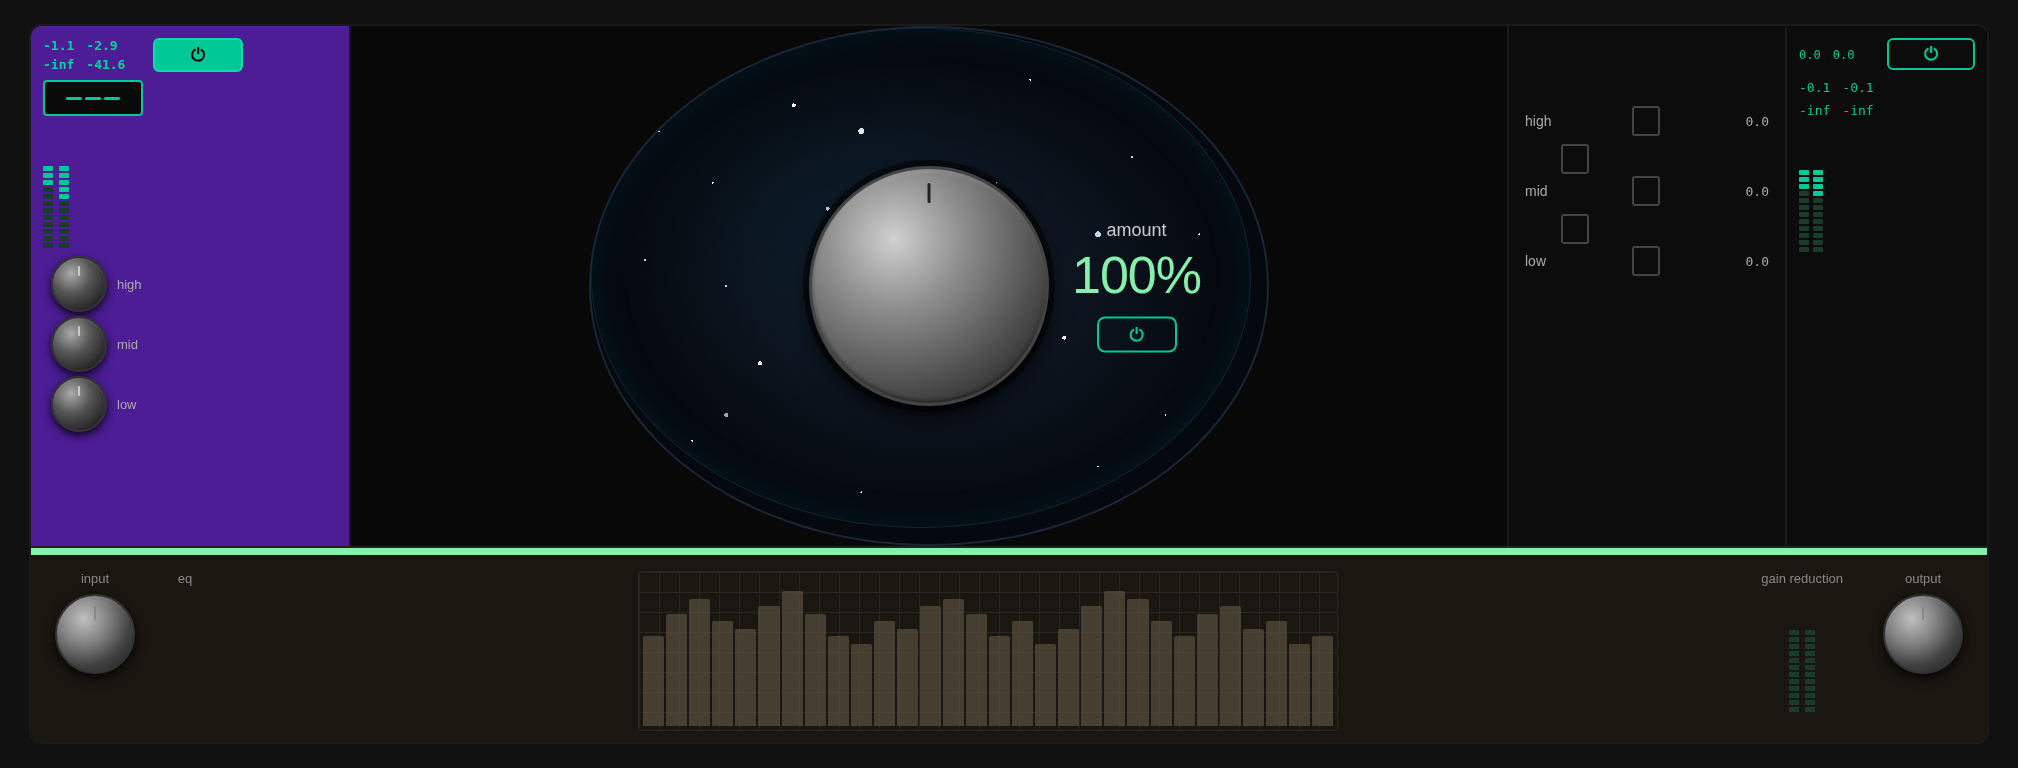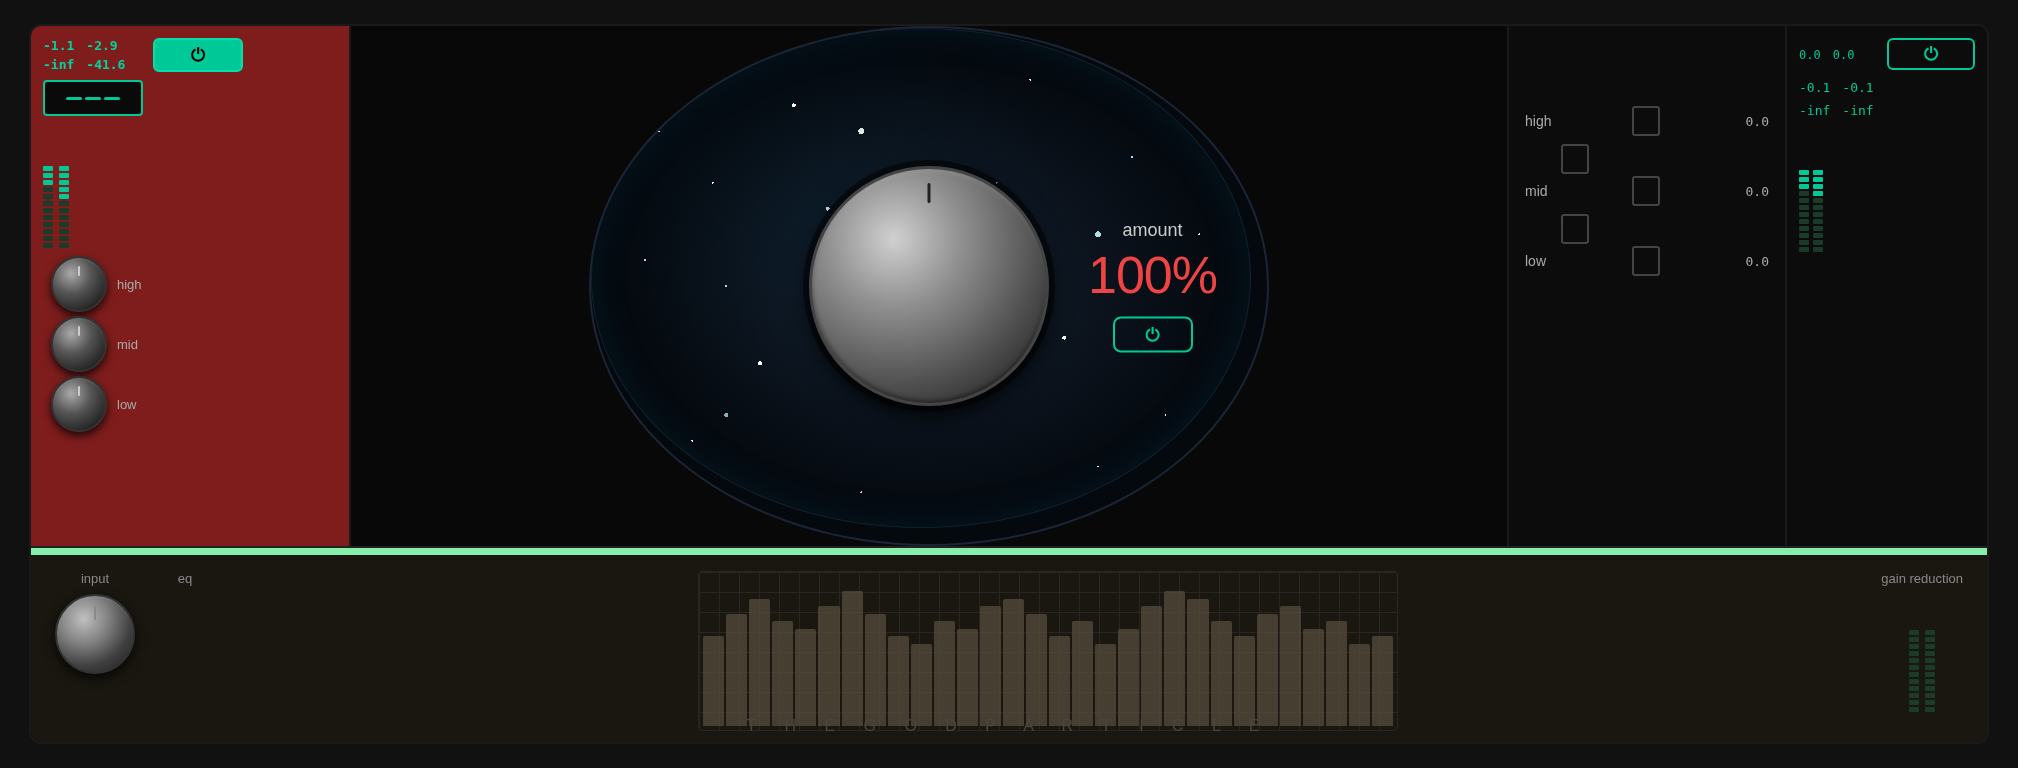--- a/index.html
+++ b/index.html
@@ -33,21 +33,21 @@
     }
 
     
     .left-panel {
       width: 320px;
       border-right: 2px solid #1a1a1a;
       padding: 12px;
       display: flex;
       flex-direction: column;
       gap: 8px;
-      background: #7f1d1d;
+      background: #4c1d95;
     }
 
     .meters-row {
       display: flex;
       gap: 6px;
       align-items: flex-start;
     }
 
     .meter-values {
       display: flex;
@@ -261,35 +261,35 @@
       left: 50%;
       transform: translateX(-50%);
       width: 3px;
       height: 20px;
       background: #222;
       border-radius: 2px;
     }
 
     .amount-display {
       position: absolute;
-      right: 52px;
+      right: 68px;
       top: 50%;
       transform: translateY(-50%);
       text-align: center;
       z-index: 3;
     }
 
     .amount-label {
       color: #ccc;
       font-size: 18px;
       margin-bottom: 4px;
     }
 
     .amount-value {
-      color: #ef4444;
+      color: #86efac;
       font-size: 52px;
       font-weight: 300;
       letter-spacing: -1px;
     }
 
     .power-btn-center {
       margin-top: 12px;
       background: transparent;
       border: 2px solid #00c896;
       border-radius: 8px;
@@ -804,17 +804,20 @@
             <div class="vu-seg dark"></div>
             <div class="vu-seg dark"></div>
             <div class="vu-seg dark"></div>
             <div class="vu-seg dark"></div>
             <div class="vu-seg dark"></div>
           </div>
         </div>
       </div>
 
 
+      <div class="bottom-knob-group">
+        <span class="bottom-label">output</span>
+        <div class="bottom-knob"></div>
+      </div>
     </div>
 
-    <div class="bottom-section-label">T H E   G O D   P A R T I C L E</div>
   </div>
 </div>
 
 </body></html>

